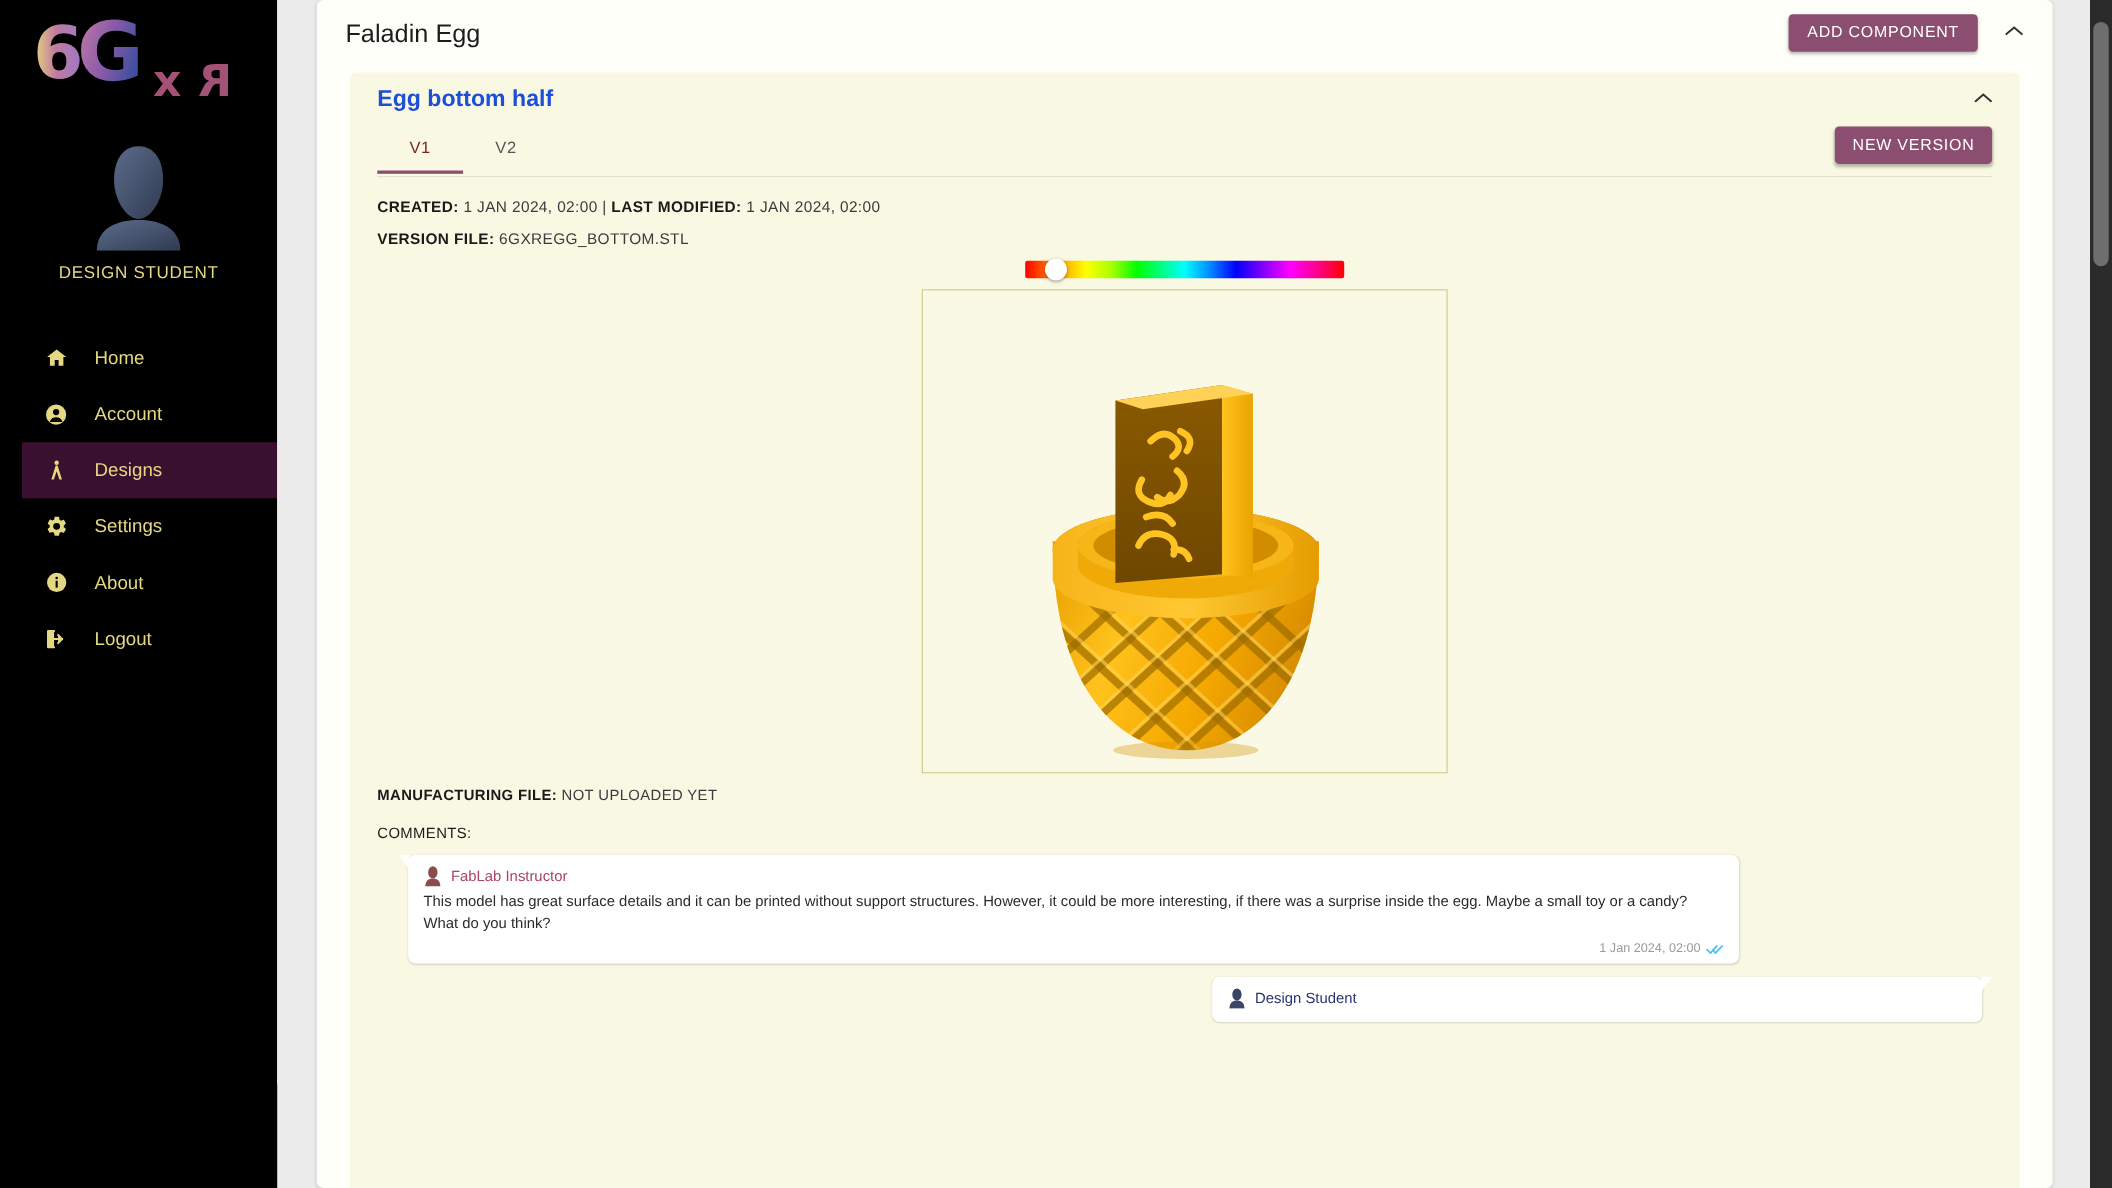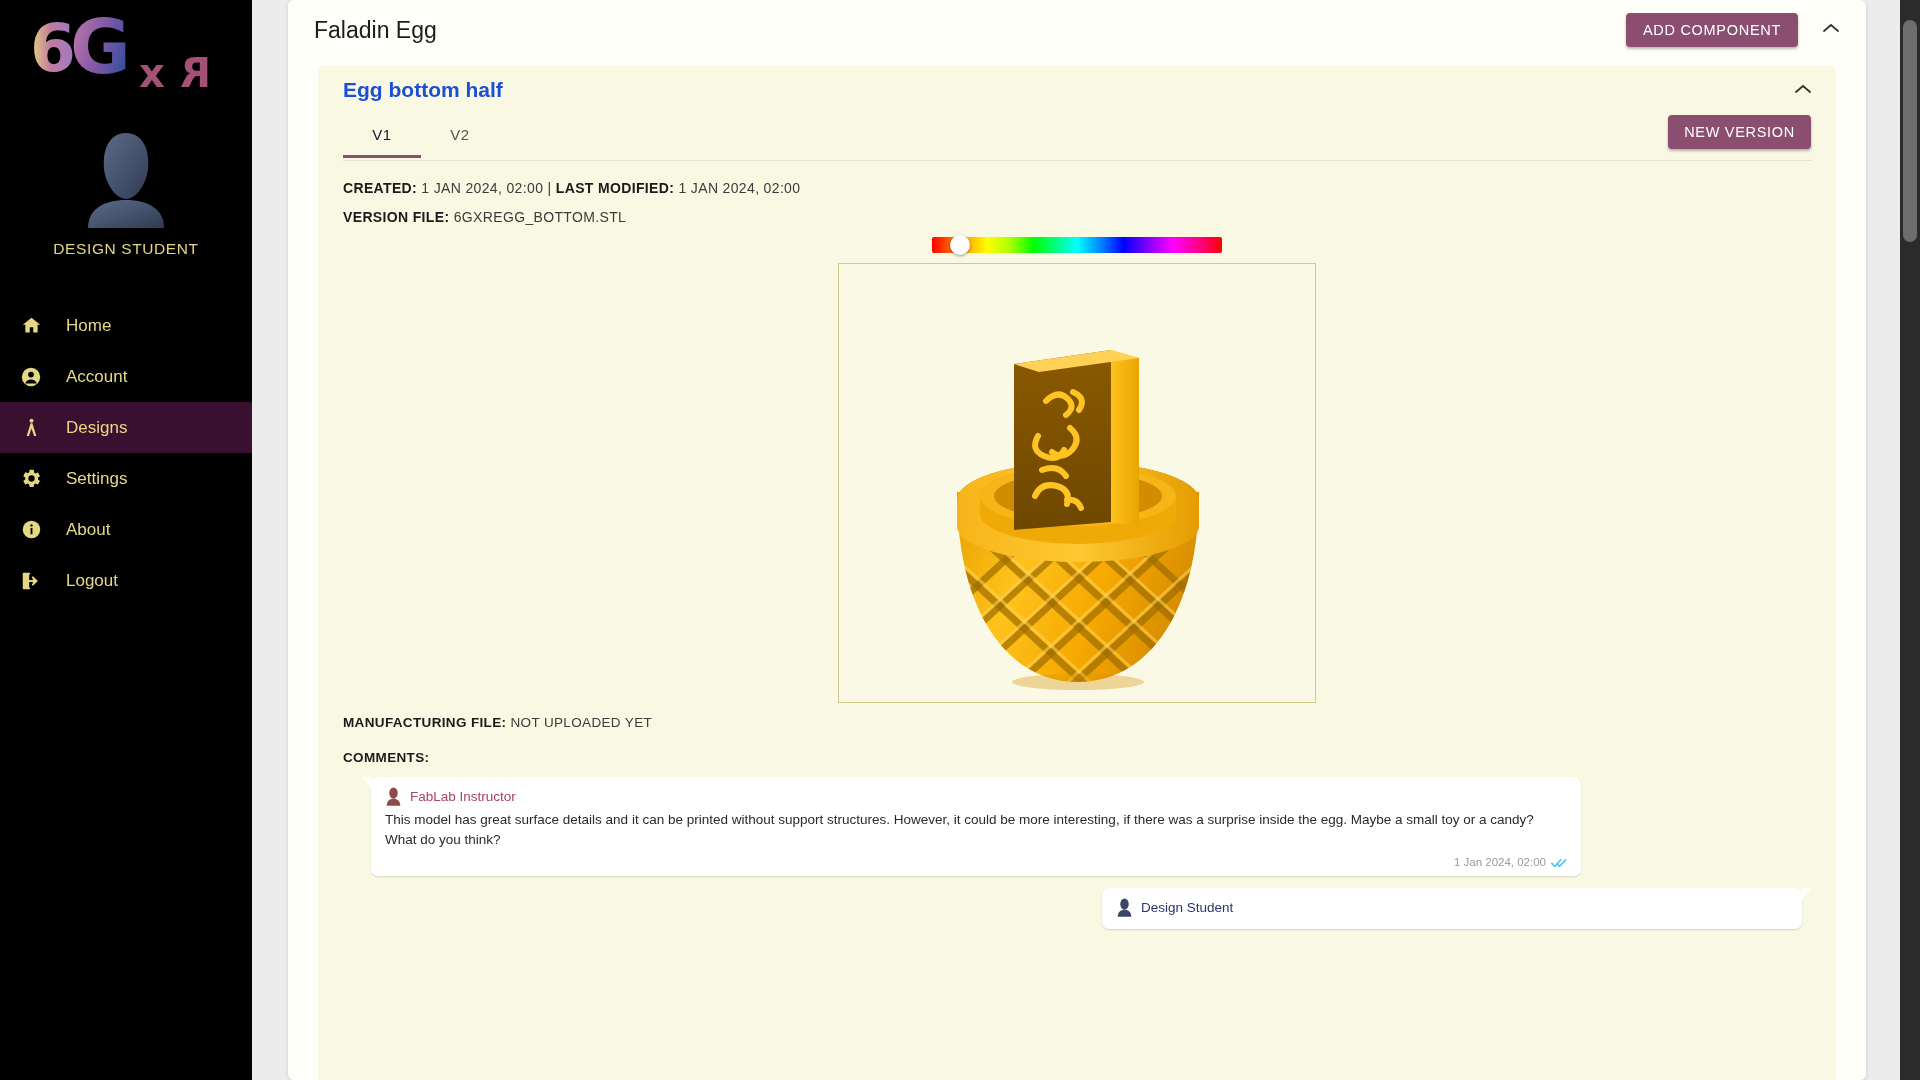--- a/index.html
+++ b/index.html
@@ -29,21 +29,21 @@
     display: flex; align-items: flex-end; justify-content: center;
   }
   .user-label {
     margin-top: 12px;
     text-align: center;
     color: #e5d882;
     font-size: 15.5px;
     letter-spacing: 0.6px;
     font-family: "Liberation Sans", sans-serif;
   }
-  .nav { margin-top: 42px; }
+  .nav { margin-top: 42px; margin-left: 20px; }
   .nav-item {
     display: flex; align-items: center;
     height: 51px;
     padding-left: 14px;
     color: #e5d882;
     cursor: pointer;
   }
   .nav-item.active { background: #3a1030; }
   .nav-item .nav-ico {
     width: 34px; height: 30px;
@@ -114,21 +114,21 @@
   
   .tabs-row { position: relative; height: 52px; margin: 0 25px 0 25px; }
   .tabs { display: flex; }
   .tab {
     width: 78px; height: 44px;
     display: flex; align-items: center; justify-content: center;
     font-size: 15px; letter-spacing: .5px;
     color: #565656; cursor: pointer;
     border-bottom: 3px solid transparent;
   }
-  .tab.active { color: #0f172a; border-bottom-color: #8b4e70; }
+  .tab.active { color: #7f1d1d; border-bottom-color: #8b4e70; }
   .tabs-line {
     position: absolute; left: 0; right: 0; bottom: 5px;
     height: 1px; background: #e3e2ca;
   }
   .new-version-btn {
     position: absolute; right: 0; top: 1px;
     height: 34px; padding: 0 16px;
   }
 
   
@@ -167,21 +167,21 @@
     transform: translateX(-50%);
     width: 478px; height: 440px;
     border: 1px solid #cfc98a;
     background: #f9f9e6;
     overflow: hidden;
   }
 
   
   .foot-meta { margin: 10px 0 0 25px; font-size: 13.5px; color: #3b3b3b; letter-spacing: .35px; }
   .foot-meta b { color: #1a1a1a; font-weight: 700; }
-  .comments-label { margin: 20px 0 0 25px; font-size: 13.5px; color: #1a1a1a; font-weight: 700; letter-spacing: .35px; }
+  .comments-label { margin: 20px 0 0 25px; font-size: 13.5px; color: #1a1a1a; font-weight: 400; letter-spacing: .35px; }
 
   
   .comments { margin: 12px 28px 0 28px; }
   .bubble-row { display: flex; margin-bottom: 12px; }
   .bubble-row.left { justify-content: flex-start; padding-left: 25px; }
   .bubble-row.right { justify-content: flex-end; padding-right: 6px; }
   .bubble {
     position: relative;
     background: #ffffff;
     border-radius: 7px;

